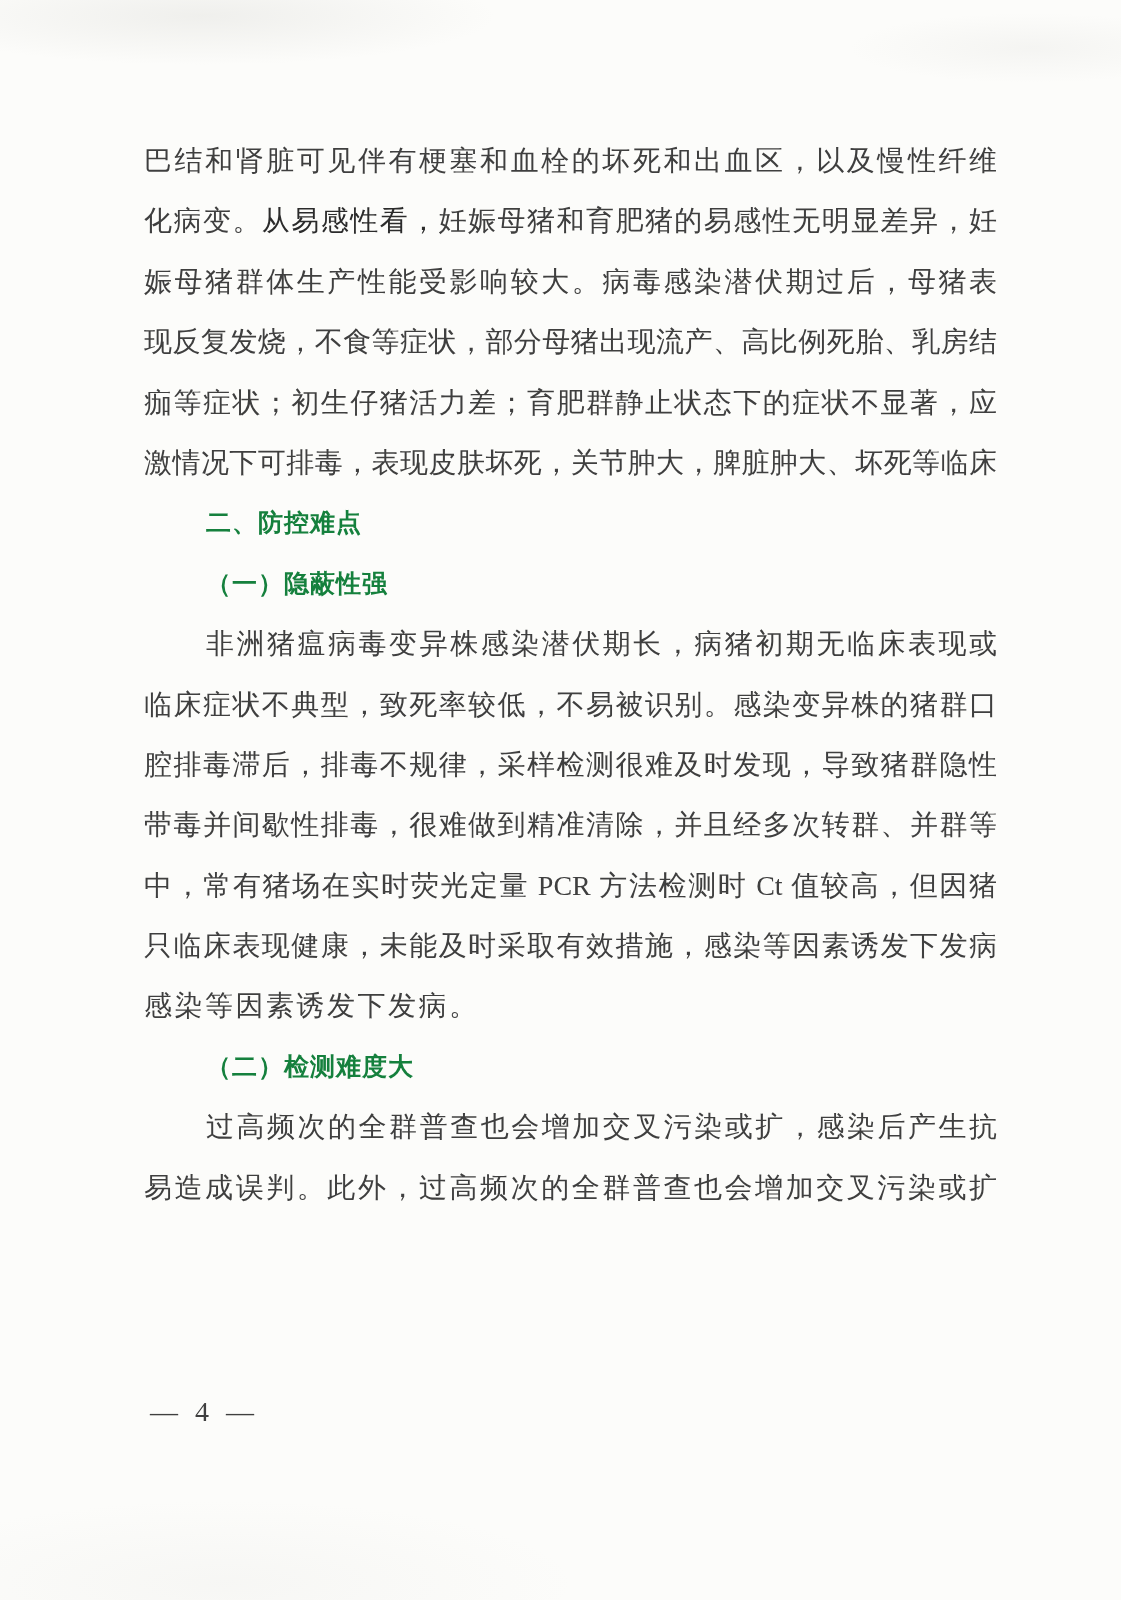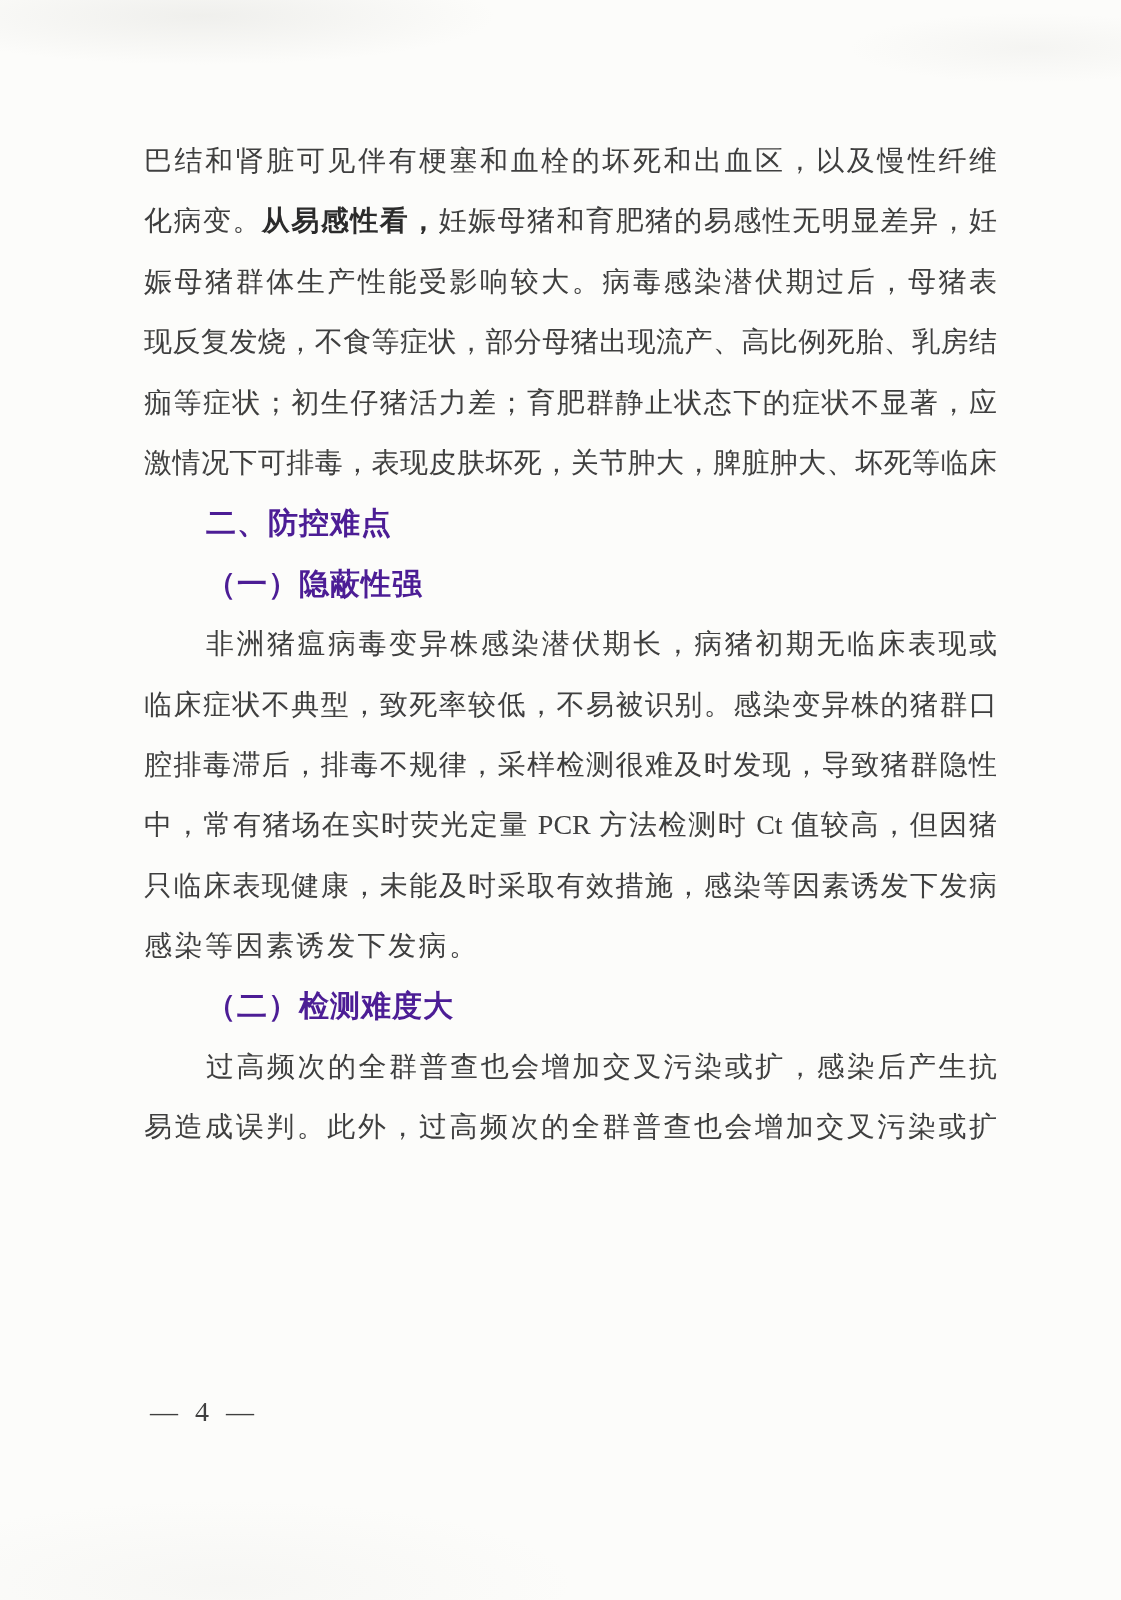--- a/index.html
+++ b/index.html
@@ -40,26 +40,26 @@
     overflow: hidden;
   }
   .plain {
     letter-spacing: 2.5px;
   }
   .indent {
     text-indent: 62px;
   }
   .heading {
     font-weight: bold;
-    color: #4c1d95;
-    font-size: 30px;
+    color: #15803d;
+    font-size: 25px;
     letter-spacing: 1px;
   }
   .bold-run {
-    font-weight: bold;
+    font-weight: normal;
     color: #2b2b2b;
   }
   .page-number {
     position: absolute;
     left: 150px;
     top: 1396px;
     height: 32px;
     line-height: 32px;
     font-size: 28px;
     letter-spacing: 5px;
@@ -74,20 +74,21 @@
   <p class="line fill"><span>化病变。</span><span class="bold-run">从易感性看，</span><span>妊娠母猪和育肥猪的易感性无明显差异，妊</span></p>
   <p class="line fill">娠母猪群体生产性能受影响较大。病毒感染潜伏期过后，母猪表</p>
   <p class="line fill">现反复发烧，不食等症状，部分母猪出现流产、高比例死胎、乳房结</p>
   <p class="line fill">痂等症状；初生仔猪活力差；育肥群静止状态下的症状不显著，应</p>
   <p class="line fill">激情况下可排毒，表现皮肤坏死，关节肿大，脾脏肿大、坏死等临床</p>
   <p class="line plain heading indent">二、防控难点</p>
   <p class="line plain heading indent">（一）隐蔽性强</p>
   <p class="line fill indent">非洲猪瘟病毒变异株感染潜伏期长，病猪初期无临床表现或</p>
   <p class="line fill">临床症状不典型，致死率较低，不易被识别。感染变异株的猪群口</p>
   <p class="line fill">腔排毒滞后，排毒不规律，采样检测很难及时发现，导致猪群隐性</p>
+  <p class="line fill">带毒并间歇性排毒，很难做到精准清除，并且经多次转群、并群等</p>
   <p class="line fill">中，常有猪场在实时荧光定量 PCR 方法检测时 Ct 值较高，但因猪</p>
   <p class="line fill">只临床表现健康，未能及时采取有效措施，感染等因素诱发下发病</p>
   <p class="line plain">感染等因素诱发下发病。</p>
   <p class="line plain heading indent">（二）检测难度大</p>
   <p class="line fill indent">过高频次的全群普查也会增加交叉污染或扩，感染后产生抗</p>
   <p class="line fill">易造成误判。此外，过高频次的全群普查也会增加交叉污染或扩</p>
 </div>
 
 <div class="page-number">— 4 —</div>
 

